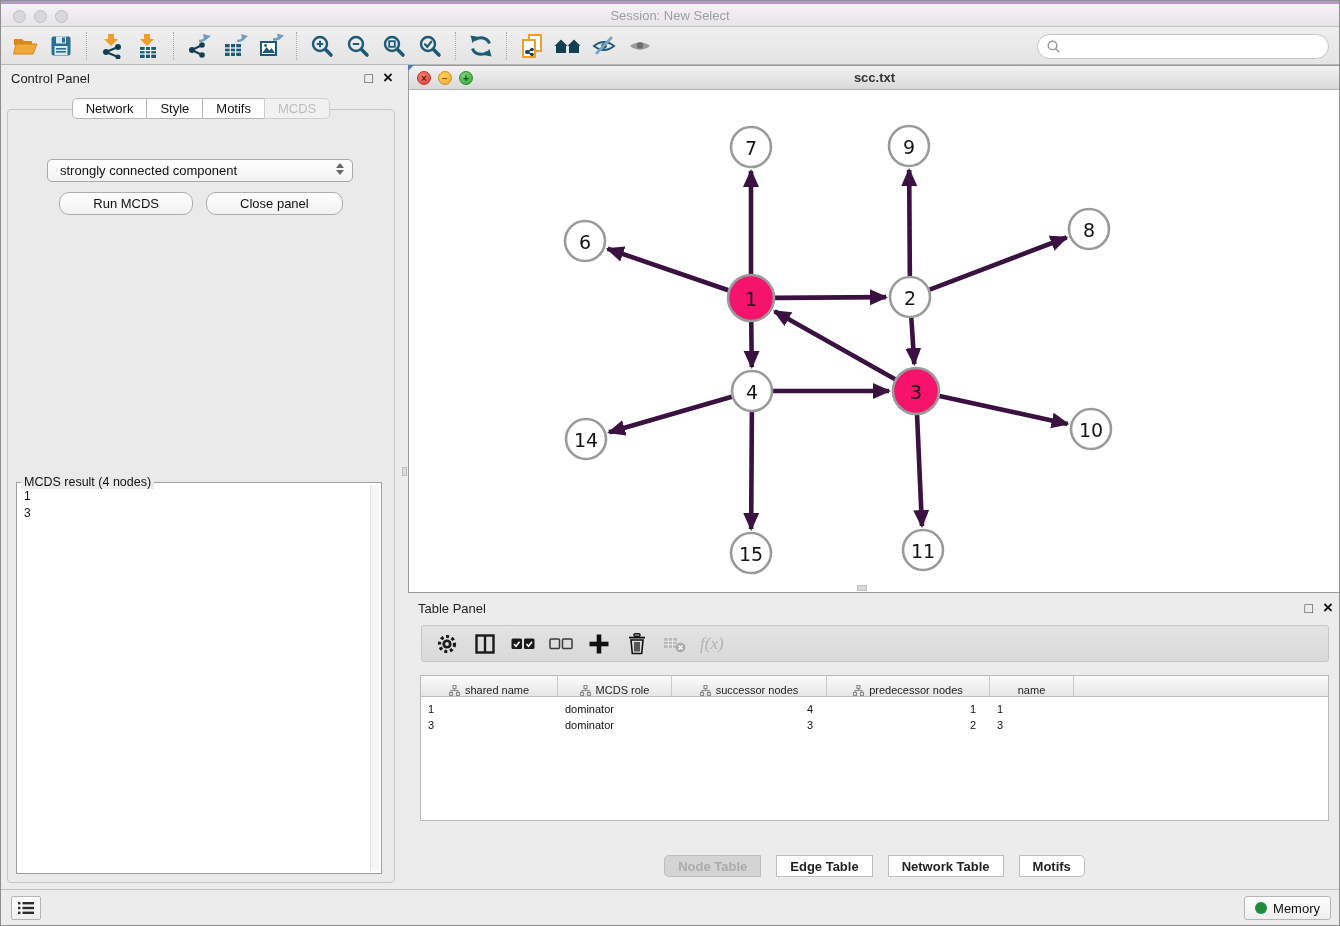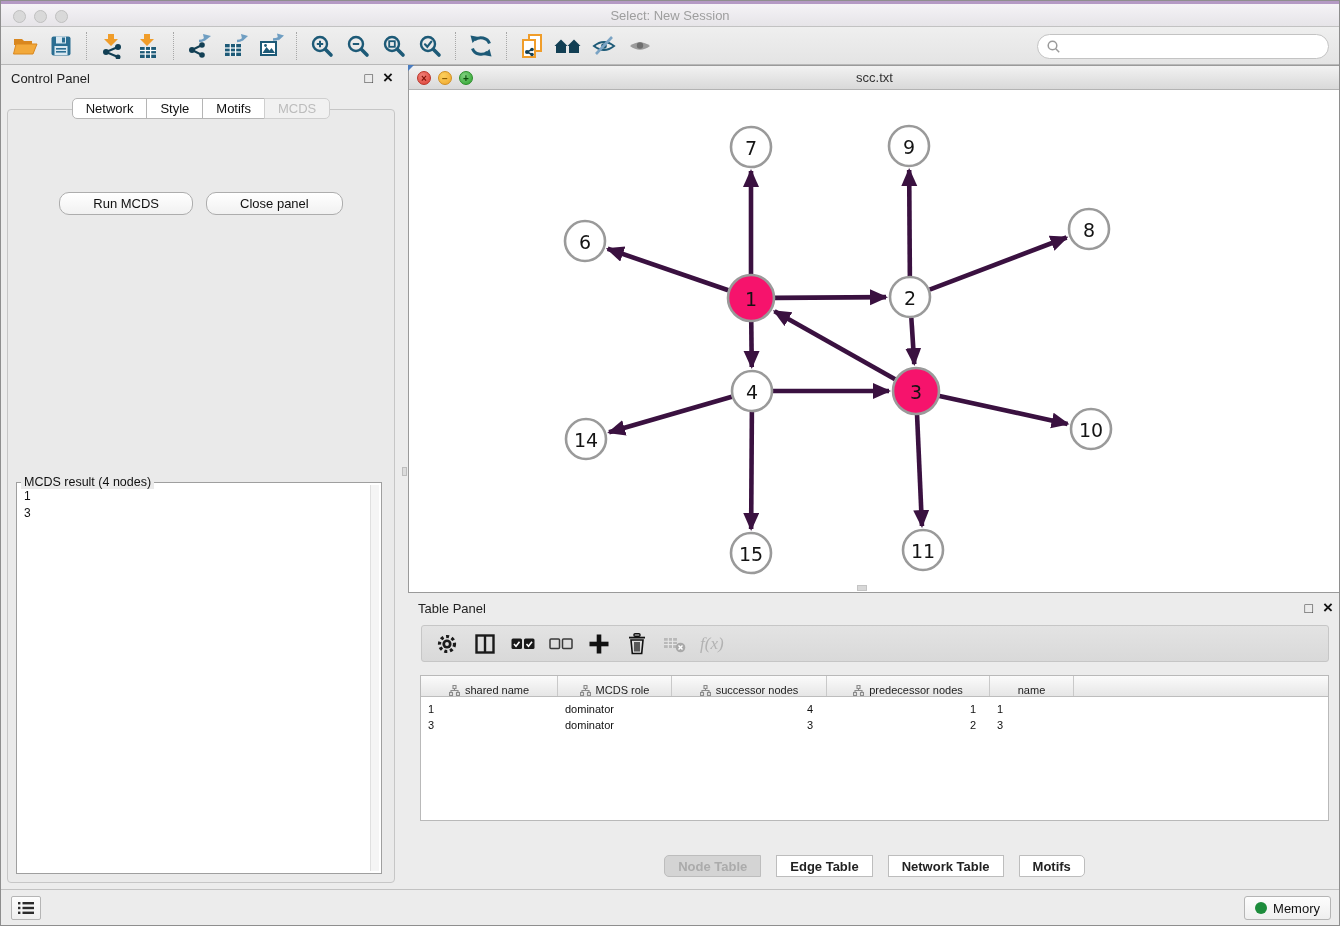--- a/index.html
+++ b/index.html
@@ -66,21 +66,21 @@
   .v-split { position:absolute; left:400px; top:64px; width:7px; height:826px; background:#ececec; }
   .v-split .grip { position:absolute; top:402px; left:1px; width:5px; height:9px;
     background:#dcdcdc; border:1px solid #bdbdbd; }
   
   .net-window { position:absolute; left:407px; top:64px; width:933px; height:528px;
     border:1px solid #9a9a9a; background:#fff; }
   .focus-corner { position:absolute; left:-1px; top:-1px; width:0; height:0;
     border-top:6px solid #4a7dc0; border-right:6px solid transparent; z-index:4; }
   .net-titlebar { height:24px; background:linear-gradient(#f2f2f2,#d9d9d9);
     border-bottom:1px solid #b3b3b3; position:relative; }
-  .net-title { text-align:center; line-height:24px; font-size:13px; color:#333; }
+  .net-title { text-align:center; line-height:24px; font-size:13px; color:#333;font-weight:bold; }
   .net-traffic { position:absolute; left:8px; top:5px; display:flex; gap:7px; z-index:2; }
   .n-dot { width:14px; height:14px; border-radius:50%; font-size:10px; font-weight:bold;
     text-align:center; line-height:13px; }
   .n-close { background:radial-gradient(circle at 35% 30%, #f07f77, #dd4136); border:1px solid #b93327; color:#7e1006; }
   .n-min   { background:radial-gradient(circle at 35% 30%, #fcd05c, #f0a72e); border:1px solid #cf8f21; color:#8a5b00; }
   .n-zoom  { background:radial-gradient(circle at 35% 30%, #7fd07f, #2fa52f); border:1px solid #2a8c2a; color:#0c4d0c; }
   .net-canvas { position:absolute; left:0; top:24px; width:931px; height:502px; background:#fff; }
   .canvas-thumb { position:absolute; left:448px; bottom:1px; width:10px; height:6px;
     background:#d8d8d8; border:1px solid #c4c4c4; }
   
@@ -122,21 +122,21 @@
 </style>
 </head>
 <body>
 
 <div class="titlebar">
   <div class="traffic">
     <span class="t-dot"></span>
     <span class="t-dot"></span>
     <span class="t-dot"></span>
   </div>
-  <div class="title">Select: New Session</div>
+  <div class="title">Session: New Select</div>
 </div>
 
 <div class="toolbar">
   <span class="tbtn">
     <svg width="26" height="24" viewBox="0 0 26 24">
       <path d="M2 5 h8 l2 2 h8 v4 H2 z" fill="#d9871f"></path>
       <path d="M4 10 h21 l-4 10 H1.5 z" fill="#f2a93b" stroke="#d9871f" stroke-width="1"></path>
     </svg>
   </span>
   <span class="tbtn">
@@ -305,20 +305,27 @@
       <span class="ph-close">×</span>
     </span>
   </div>
   <div class="cp-tabs">
       <div class="cp-tab">Network</div>
       <div class="cp-tab">Style</div>
       <div class="cp-tab">Motifs</div>
       <div class="cp-tab active">MCDS</div>
     </div>
   <div class="cp-body">
+    <div class="dropdown">
+      <span>strongly connected component</span>
+      <span class="dd-stepper">
+          <i class="dd-up"></i>
+          <i class="dd-down"></i>
+        </span>
+    </div>
     <div class="cp-buttons">
       <button class="btn">Run MCDS</button>
       <button class="btn">Close panel</button>
     </div>
     <div class="result-group">
       <span class="result-legend">MCDS result (4 nodes)</span>
       <div class="result-text">1
 3</div>
       <div class="result-scroll"></div>
     </div>

